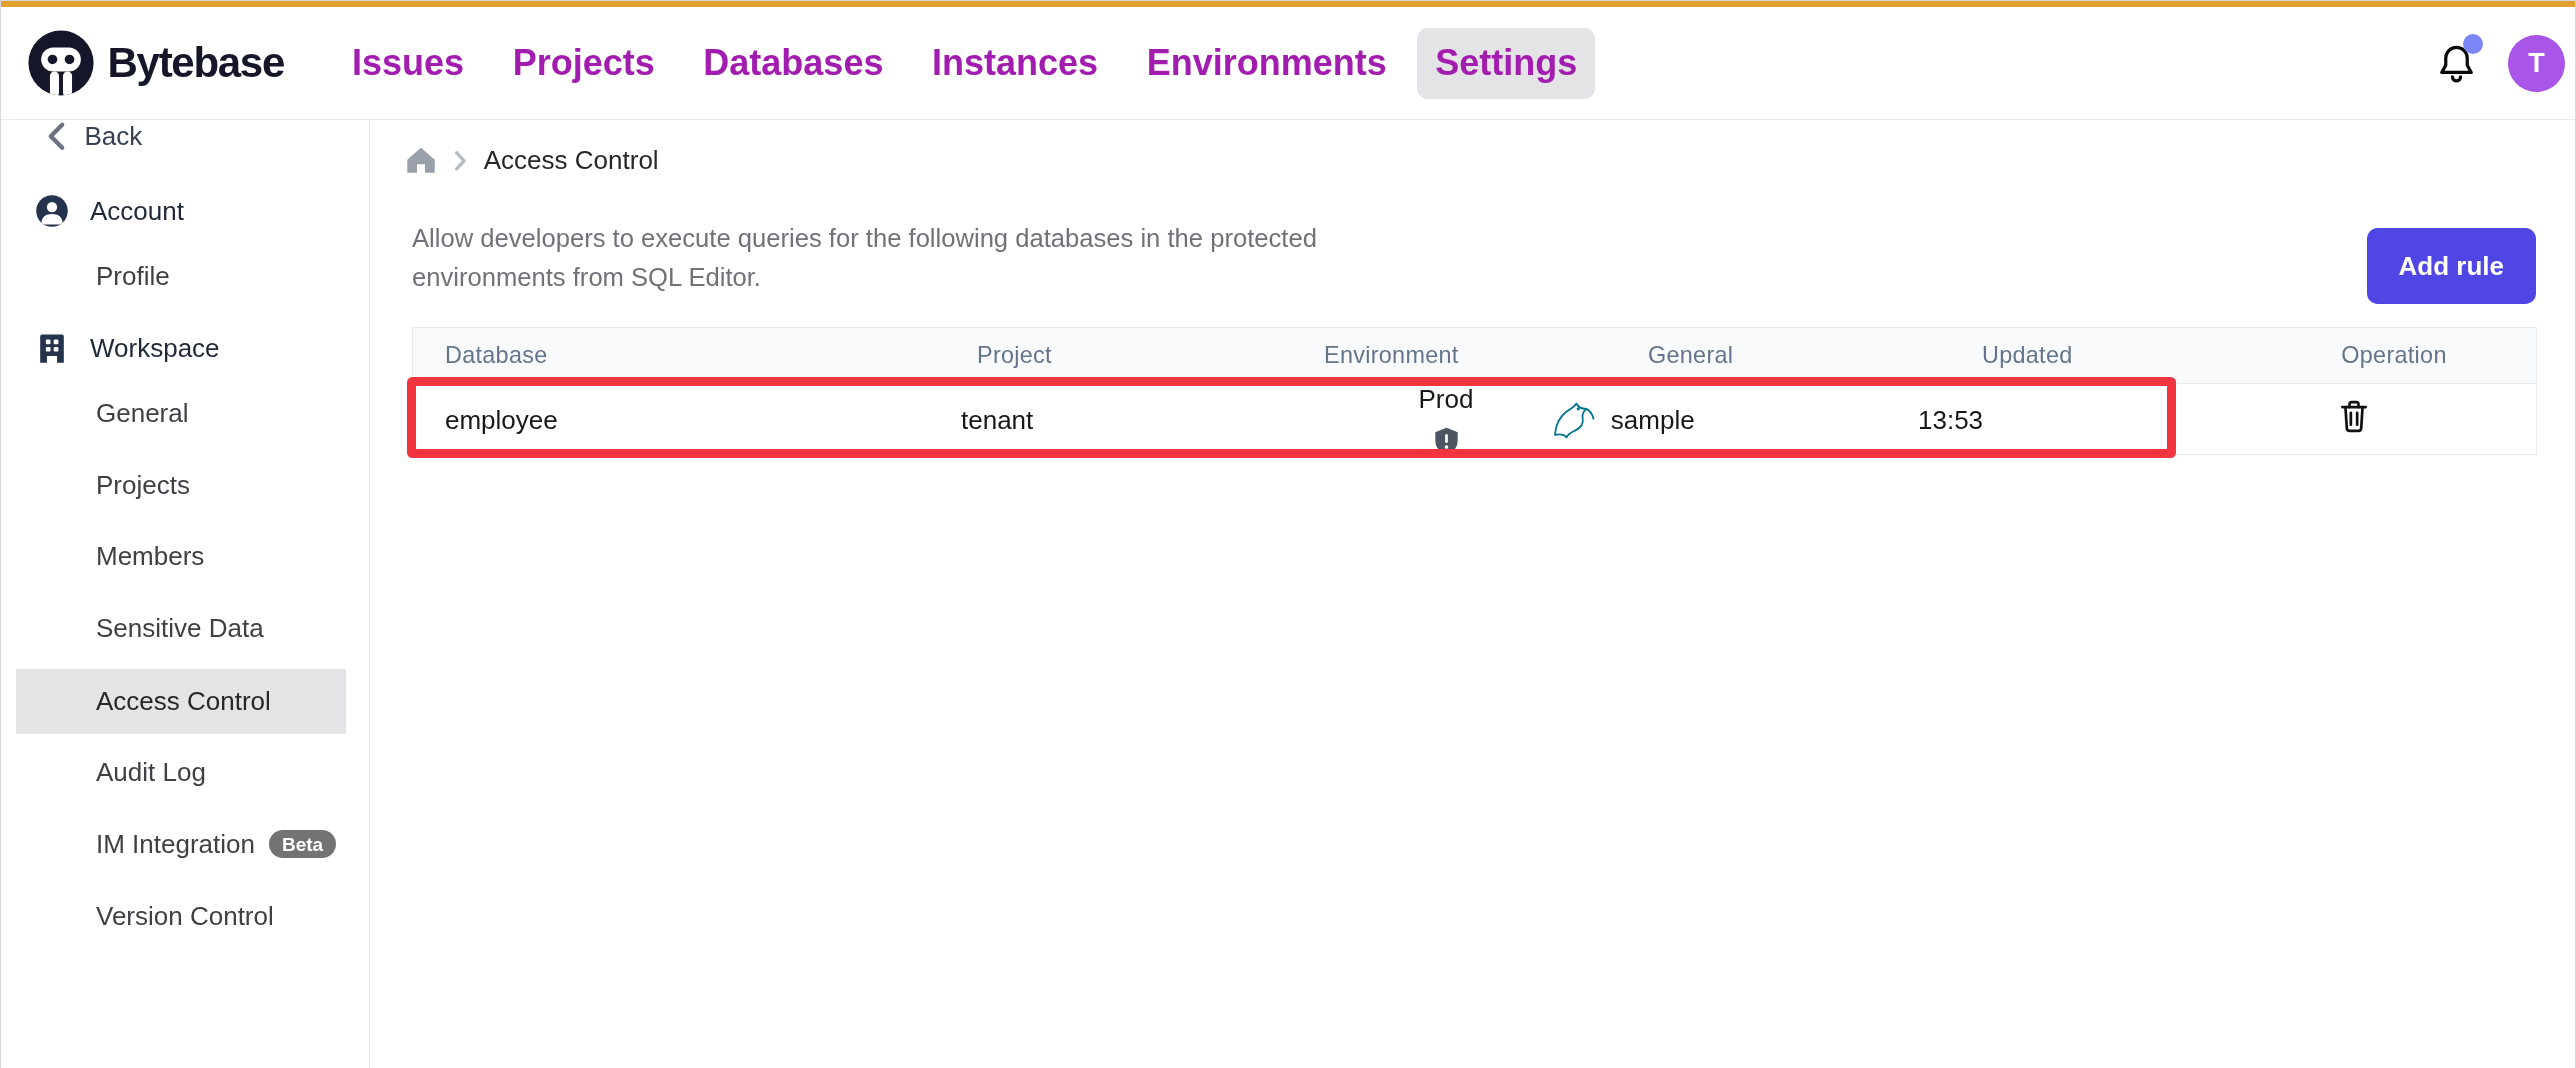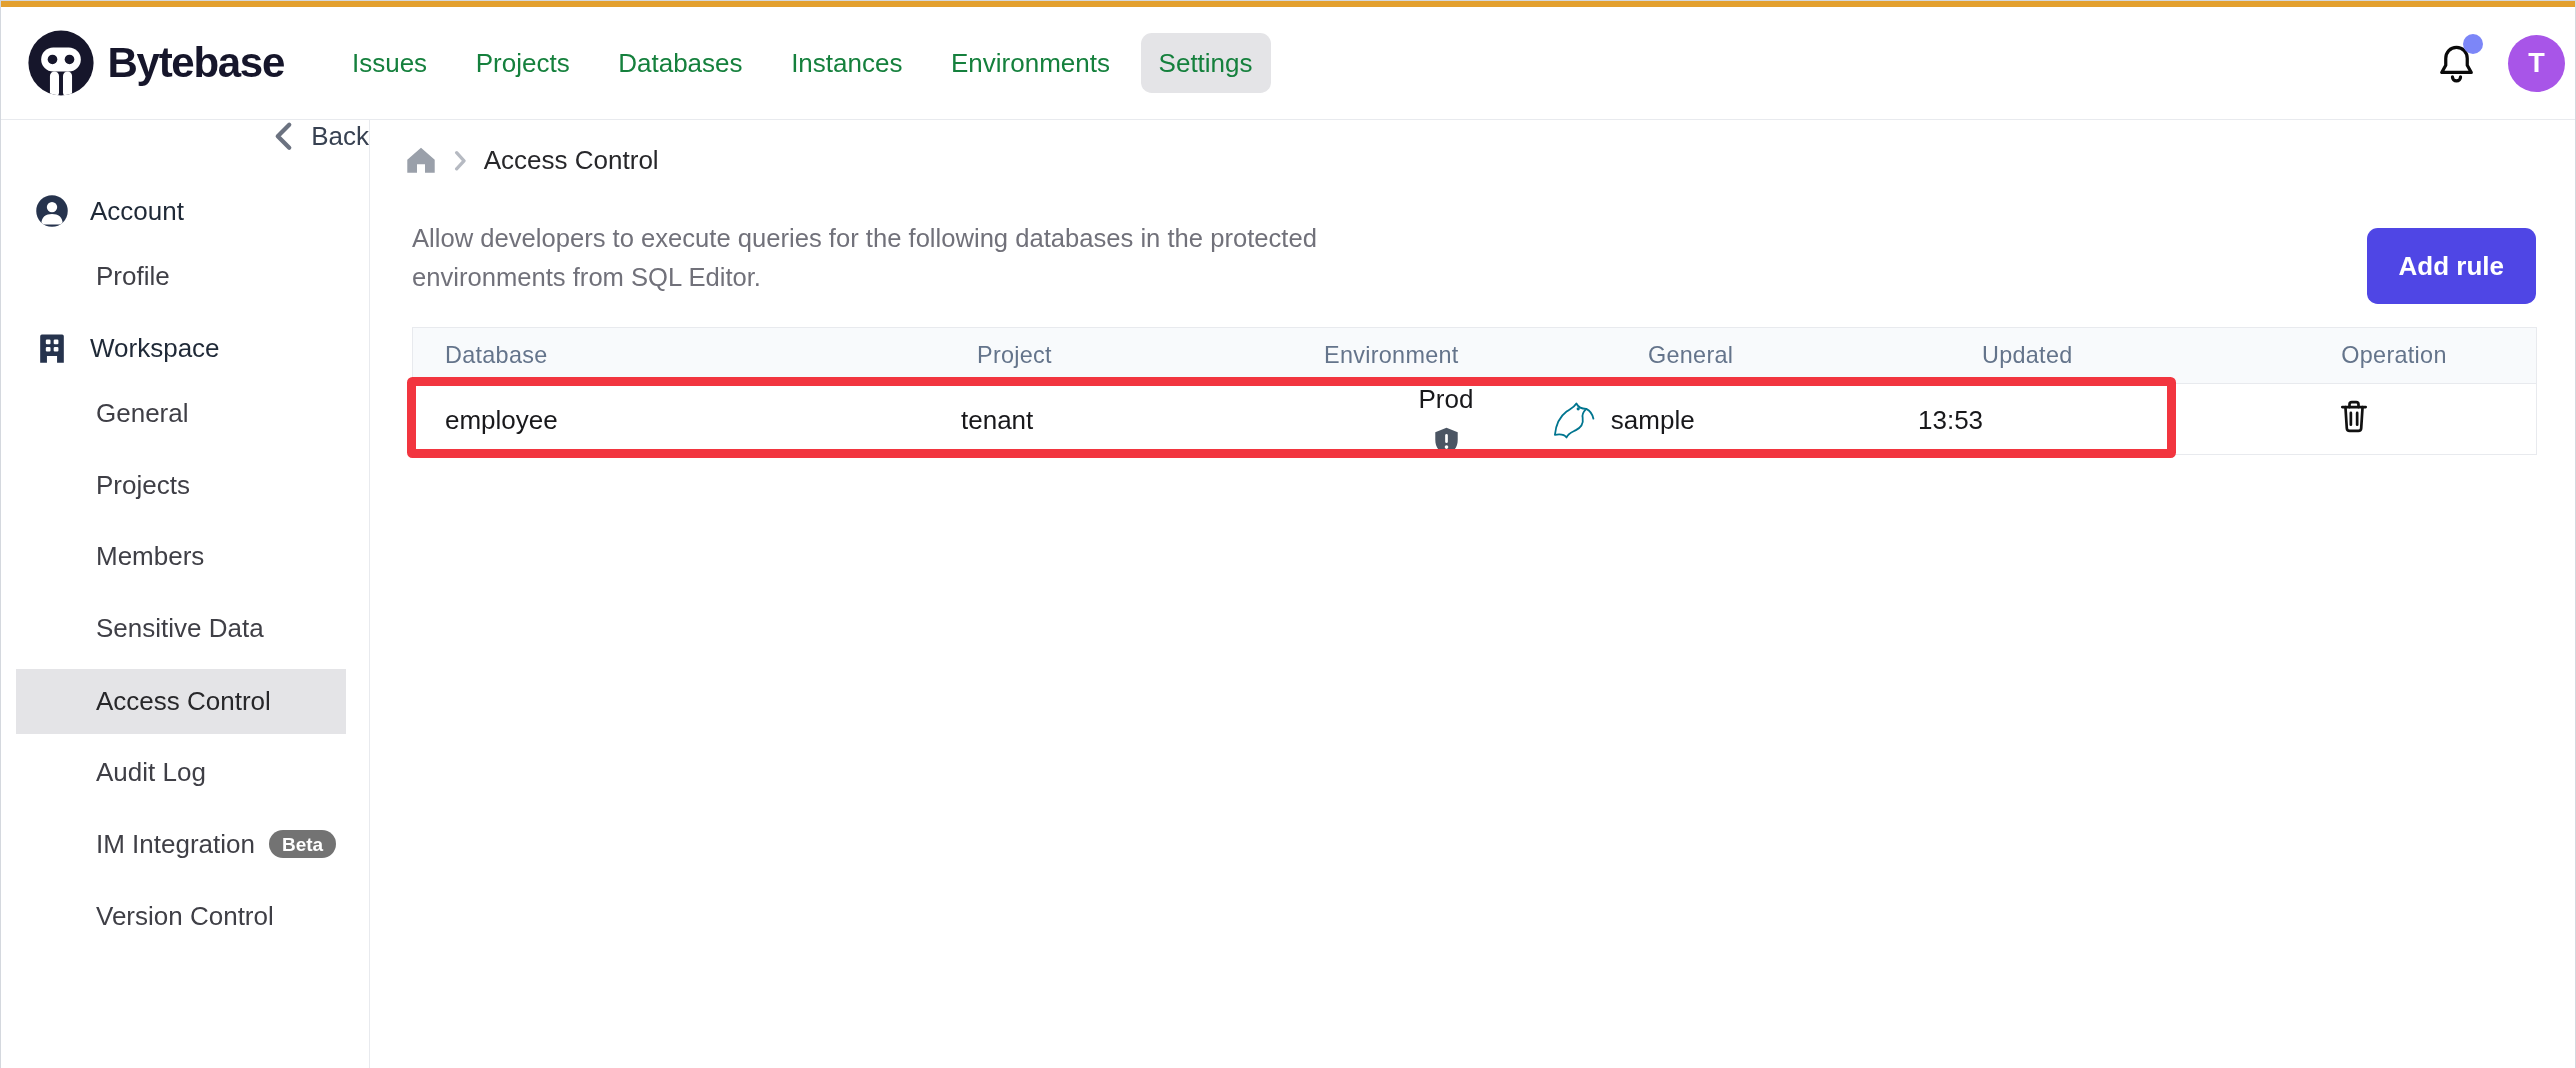--- a/index.html
+++ b/index.html
@@ -23,42 +23,43 @@
   .navbar {
     position:absolute; left:0; top:7.2px; width:100%; height:113px;
     background:#fff; border-bottom:1.8px solid #e8eaee;
     display:flex; align-items:center; padding:0 11px 0 27px; z-index:30;
   }
   .brand { display:flex; align-items:center; gap:12.6px; cursor:pointer; }
   .brand svg { width:68px; height:68px; }
   .brand-name { font-size:42px; font-weight:800; letter-spacing:-1.3px; color:#16162b; }
   .nav-items { display:flex; align-items:center; gap:12.6px; margin-left:50px; }
   .nav-item {
-    font-size:26px; color:#15803d; padding:14.4px 18px; border-radius:10.8px; cursor:pointer;
+    font-size:36px; color:#a21caf; padding:14.4px 18px; border-radius:10.8px; cursor:pointer;
     white-space:nowrap;
+    font-weight:bold;
   }
   .nav-item.active { background:#e4e4e7; }
   .nav-right { margin-left:auto; display:flex; align-items:center; gap:30.5px; }
   .bell-wrap { position:relative; width:43px; height:45px; cursor:pointer; }
   .bell-wrap svg { width:43px; height:45px; }
   .bell-dot { position:absolute; right:-5.4px; top:-7.2px; width:20px; height:20px; border-radius:50%; background:#7c86f8; }
   .avatar {
     width:57px; height:57px; border-radius:50%; background:#a855e8;
     color:#fff; font-size:27px; font-weight:700;
     display:flex; align-items:center; justify-content:center; cursor:pointer;
   }
 
   
   .sidebar {
     position:absolute; left:0; top:120px; bottom:0; width:370px;
     background:#fff; border-right:1.8px solid #e8eaee; overflow:hidden; z-index:10;
   }
   .srow { position:absolute; left:0; right:0; height:50px; display:flex; align-items:center; font-size:26px; cursor:pointer; }
   .srow .txt { white-space:nowrap; }
-  .row-back { color:#374151; font-weight:500;justify-content:flex-end; }
+  .row-back { color:#374151; font-weight:500; }
   .row-back svg { width:27px; height:30.5px; margin-left:43px; margin-right:14.4px; }
   .section { font-weight:500; color:#1f2937; }
   .section .sicon { width:36px; height:36px; margin-left:34px; margin-right:20px; flex:0 0 auto; }
   .sub { color:#3f3f46; padding-left:96px; }
   .sub.active-row {
     left:16px; right:23.4px; height:65px; background:#e4e4e7; padding-left:80px; color:#27272a;
   }
   .beta-badge {
     margin-left:14.4px; background:#737373; color:#fff; font-size:19px; font-weight:600;
     padding:4.5px 12.6px; border-radius:14.4px; line-height:1;

